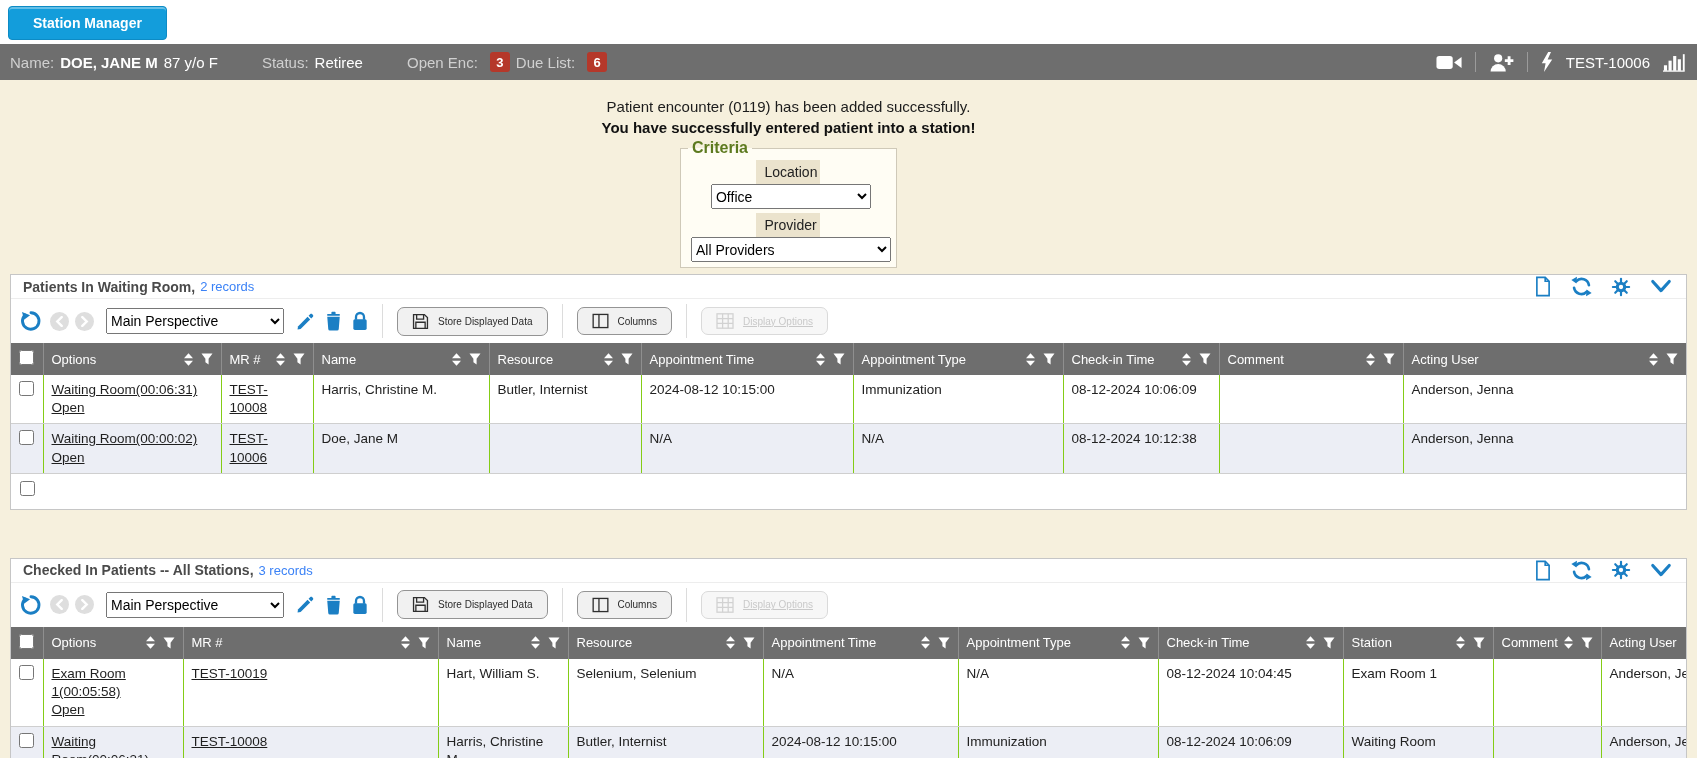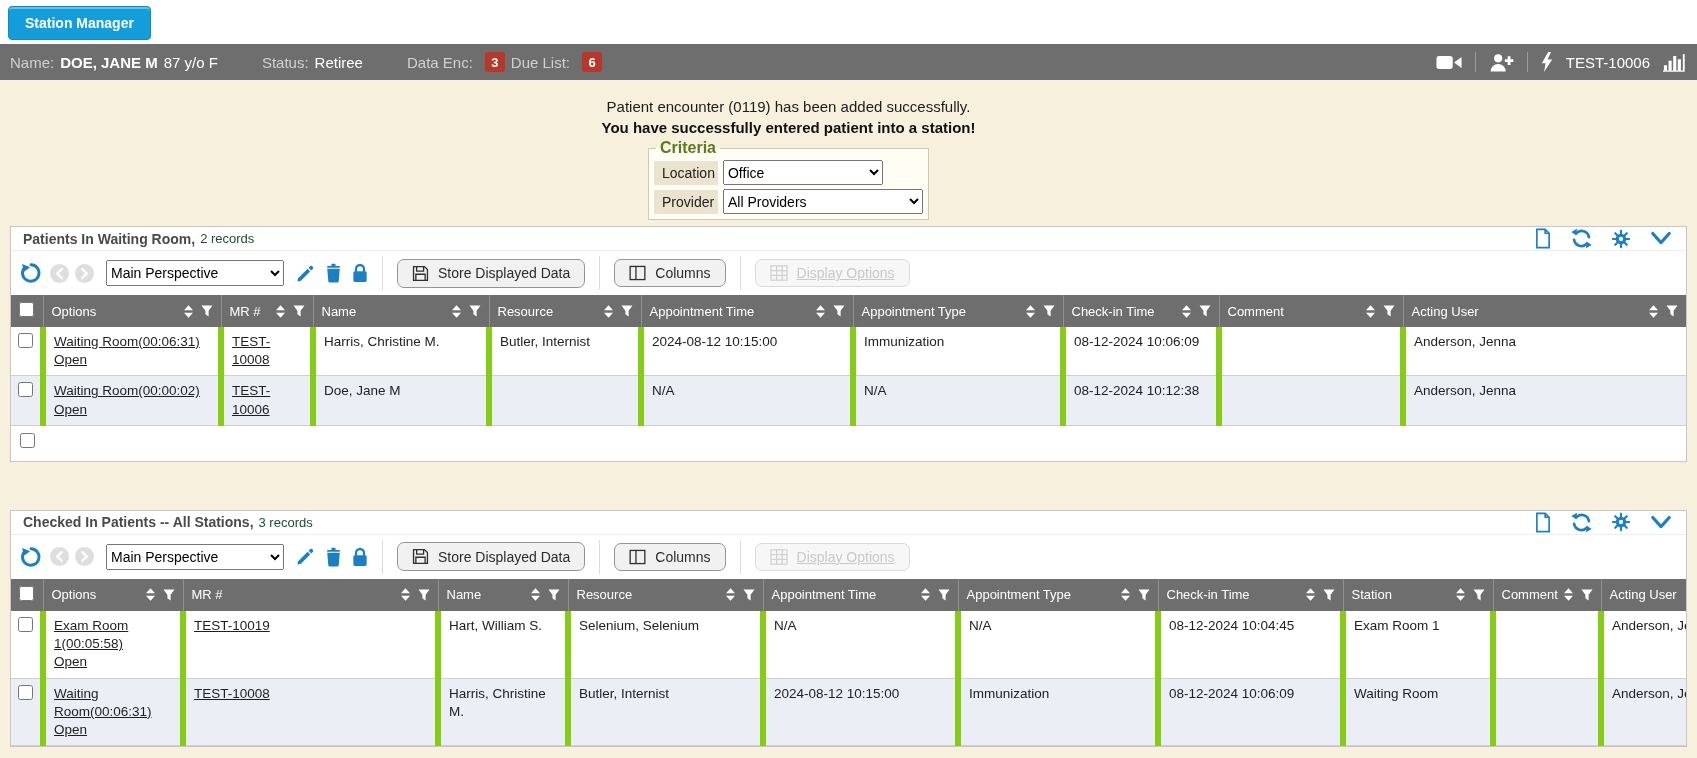--- a/index.html
+++ b/index.html
@@ -3,21 +3,21 @@
 <meta charset="utf-8">
 <style>
   * { margin:0; padding:0; box-sizing:border-box; }
   html,body { background:#fff; }
   .page { width:1697px; height:758px; overflow:hidden; background:#f6f0dd;
           font-family:"Liberation Sans",sans-serif; position:relative; }
 
   
   .tabstrip { height:44px; background:#fff; padding:6px 0 0 8px; }
   .tab { display:inline-block; background:#139ddb; color:#fff; font-weight:bold; font-size:14px;
-         padding:8px 16px; border-radius:4px; border:1px solid #0d8bc5;
+         padding:8px 24px; border-radius:4px; border:1px solid #0d8bc5;
          box-shadow: inset 0 2px 0 rgba(255,255,255,.35); cursor:pointer; }
 
   
   .topbar { height:36px; background:#6e6e6e; color:#fff; display:flex; align-items:center;
             padding:0 10px; font-size:15px; white-space:nowrap; }
   .topbar .lbl { color:#d0d0d0; margin-right:6px; }
   .topbar .val { color:#fff; }
   .topbar .name { font-weight:bold; }
   .gap-lg { margin-left:44px; } .gap-md { margin-left:6px; }
   .badge { background:#b5382a; color:#fff; font-weight:bold; min-width:20px; height:20px;
@@ -29,62 +29,62 @@
   .icn { display:inline-flex; align-items:center; }
 
   
   .center-wrap { width:max-content; margin:0 auto; transform:translateX(-60px);
                  text-align:center; padding-top:16px; }
   .msg1 { font-size:15px; color:#1c1c1c; line-height:1.4; }
   .msg2 { font-size:15px; color:#111; font-weight:bold; line-height:1.4; }
   fieldset.criteria { margin:1px auto 0; border:1px solid #cfc9b8; background:#fffdf4;
                       padding:3px 5px 5px; width:max-content; text-align:left; }
   fieldset.criteria legend { font-weight:bold; color:#5d7a1f; font-size:16px; padding:0 4px; margin-left:2px; }
-  .crit-row { display:flex; align-items:center; margin-bottom:4px; }
+  .crit-row { display:flex; align-items:center; margin-bottom:4px;flex-direction:column; }
   .crit-row:last-child { margin-bottom:0; }
   .crit-label { background:#ebe3cd; padding:4px 8px; font-size:14px; color:#222; width:64px; }
   .crit-row select { margin-left:5px; font-size:14px; height:25px; font-family:"Liberation Sans",sans-serif; }
   .sel-loc { width:160px; } .sel-prov { width:200px; }
 
   
   .panel { margin:0 10px; background:#fff; border:1px solid #c6c6c6; }
   .panel-1 { margin-top:6px; margin-bottom:48px; }
   .panel-head { display:flex; align-items:center; height:24px; padding:0 14px 0 12px;
                 border-bottom:1px solid #ededed; }
   .panel-title { font-weight:bold; color:#4a4a4a; font-size:14px; }
-  .panel-records { color:#14532d; font-size:13px; margin-left:5px; }
+  .panel-records { color:#3b82f6; font-size:13px; margin-left:5px; }
   .panel-head-icons { margin-left:auto; display:flex; gap:19px; align-items:center; }
   .panel-head-icons .icn { cursor:pointer; }
 
   .toolbar { display:flex; align-items:center; height:44px; padding:0 9px; }
   .toolbar .icn { cursor:pointer; }
   .navbtn { width:19px; height:19px; border-radius:50%; background:#dedede; display:inline-flex;
             align-items:center; justify-content:center; margin-left:6px; }
   .undo { margin-right:2px; }
   .sel-persp { width:178px; height:26px; font-size:14px; margin-left:12px;
                font-family:"Liberation Sans",sans-serif; }
   .tool-icons { display:flex; gap:10px; align-items:center; margin-left:12px; }
   .tsep { width:1px; height:34px; background:#dcdcdc; margin:0 14px; }
   .btn { display:inline-flex; align-items:center; gap:9px; background:#f1f1f1;
-         border:1px solid #949494; border-radius:7px; padding:5px 14px; font-size:14px;
+         border:1px solid #949494; border-radius:7px; padding:5px 14px; font-size:10px;
          color:#2b2b2b; cursor:pointer; white-space:nowrap; }
   .btn-disabled { background:#f7f7f7; border-color:#dadada; color:#c9c9c9; cursor:default;text-decoration:underline; }
 
   
   .twrap { overflow:hidden; }
   table { border-collapse:collapse; table-layout:fixed; }
   .t1 { width:1675px; } .t2 { width:1790px; }
   th { background:#6e6e6e; color:#fff; font-size:13px; font-weight:normal; text-align:left;
        height:32px; padding:0 8px; border-right:1px solid #8f8f8f; overflow:hidden; }
   th:last-child { border-right:none; }
   .th-in { display:flex; align-items:center; white-space:nowrap; }
   .th-icons { margin-left:auto; display:flex; gap:8px; align-items:center; padding-left:6px; }
   .th-icons .icn { cursor:pointer; }
   td { font-size:13.5px; color:#222; padding:6px 8px; vertical-align:top;
-       border-right:6px solid #84cc16; border-bottom:1px solid #cfcfcf; line-height:1.35;
+       border-right:1px solid #84cc16; border-bottom:1px solid #cfcfcf; line-height:1.35;
        overflow:hidden; }
   td:last-child { border-right:none; white-space:nowrap; }
   tr.alt td { background:#eceef5; }
   .lnk { color:#1f1f1f; text-decoration:underline; cursor:pointer; display:inline-block; }
   .cbc { text-align:center; padding:6px 0; }
   .cbh { text-align:center; padding:0; }
   input[type=checkbox] { width:15px; height:15px; cursor:pointer; }
   .t-footer { padding:7px 0 9px 9px; }
 </style>
 </head>
@@ -95,21 +95,21 @@
   <div class="tabstrip">
     <span class="tab">Station Manager</span>
   </div>
 
   <div class="topbar">
     <span class="lbl">Name:</span>
     <span class="val name">DOE, JANE M</span>
     <span class="val gap-md">87 y/o F</span>
     <span class="lbl gap-lg">Status:</span>
     <span class="val">Retiree</span>
-    <span class="lbl gap-lg">Data Enc:</span>
+    <span class="lbl gap-lg">Open Enc:</span>
     <span class="badge">3</span>
     <span class="lbl gap-md">Due List:</span>
     <span class="badge">6</span>
 
     <span class="topbar-right">
       <span class="icn">
         <svg width="26" height="17" viewBox="0 0 28 18" fill="#fff">
             <rect x="0.5" y="2" width="17.5" height="14" rx="3"></rect>
             <polygon points="19.5,9 27.5,3.2 27.5,14.8"></polygon>
           </svg>

